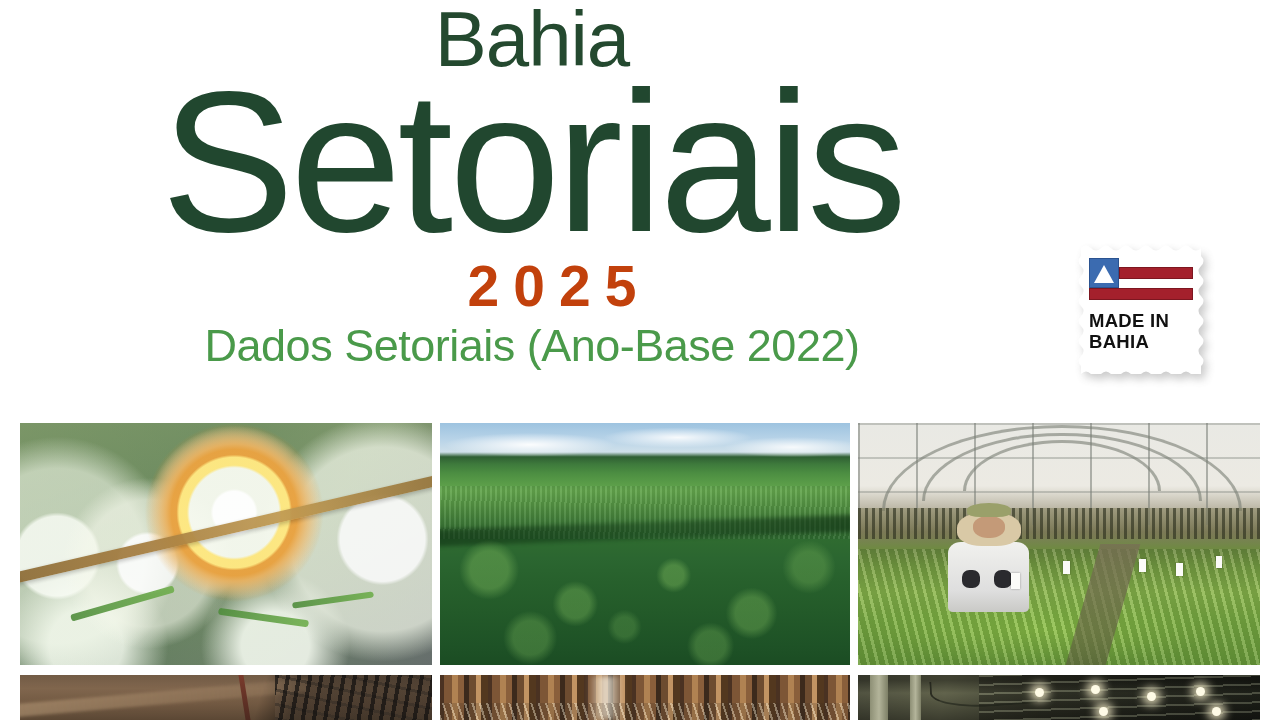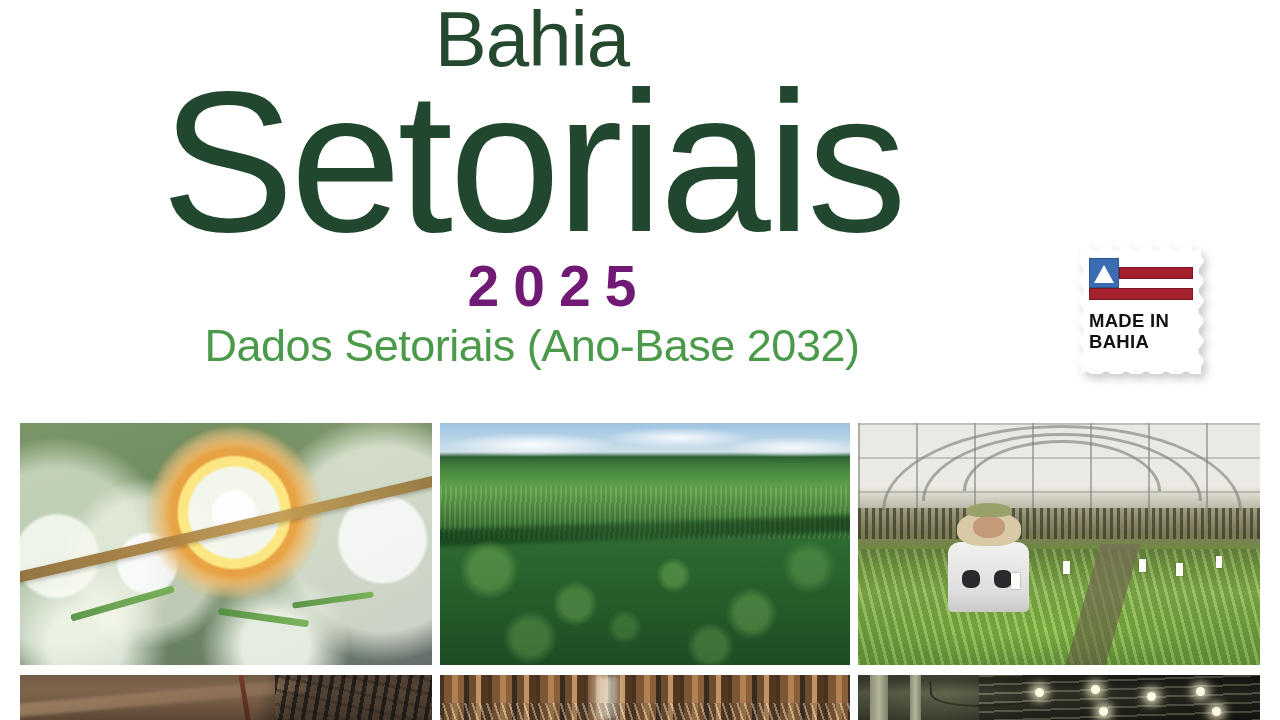--- a/index.html
+++ b/index.html
@@ -51,21 +51,21 @@
     font-weight: 400;
     letter-spacing: -4px;
     margin: 0;
     padding-top: 4px;
   }
 
   .title-year {
     font-family: "Liberation Sans", sans-serif;
     font-size: 57px;
     line-height: 1.0;
-    color: #701a75;
+    color: #c2410c;
     font-weight: 700;
     letter-spacing: 14px;
     text-indent: 14px;
     margin: 0;
     padding-top: 14px;
     padding-left: 40px;
   }
 
   .title-subtitle {
     font-family: "Liberation Sans", sans-serif;
@@ -416,21 +416,21 @@
 
 <div class="cover-header">
 
   <div class="title-block">
     <div class="title-bahia">Bahia</div>
 
     <div class="title-florestal">Setoriais</div>
 
     <div class="title-year">2025</div>
 
-    <div class="title-subtitle">Dados Setoriais (Ano-Base 2032)</div>
+    <div class="title-subtitle">Dados Setoriais (Ano-Base 2022)</div>
   </div>
 
   <div class="stamp-wrap">
     <svg class="stamp-shadow" viewBox="0 0 136 138">
       <path d="M8 12 q5 -5 10 0 q5 5 10 0 q5 -5 10 0 q5 5 10 0 q5 -5 10 0 q5 5 10 0 q5 -5 10 0 q5 5 10 0 q5 -5 10 0 q5 5 10 0 q5 -5 10 0 q5 5 10 0
                l0 8 q5 5 0 10 q-5 5 0 10 q5 5 0 10 q-5 5 0 10 q5 5 0 10 q-5 5 0 10 q5 5 0 10 q-5 5 0 10 q5 5 0 10 q-5 5 0 10 q5 5 0 10 l0 8
                q-5 5 -10 0 q-5 -5 -10 0 q-5 5 -10 0 q-5 -5 -10 0 q-5 5 -10 0 q-5 -5 -10 0 q-5 5 -10 0 q-5 -5 -10 0 q-5 5 -10 0 q-5 -5 -10 0 q-5 5 -10 0 q-5 -5 -10 0
                l0 -8 q-5 -5 0 -10 q5 -5 0 -10 q-5 -5 0 -10 q5 -5 0 -10 q-5 -5 0 -10 q5 -5 0 -10 q-5 -5 0 -10 q5 -5 0 -10 q-5 -5 0 -10 q5 -5 0 -10 q-5 -5 0 -10 Z" fill="#555555"></path>
     </svg>
     <svg class="stamp-face" viewBox="0 0 136 138">

